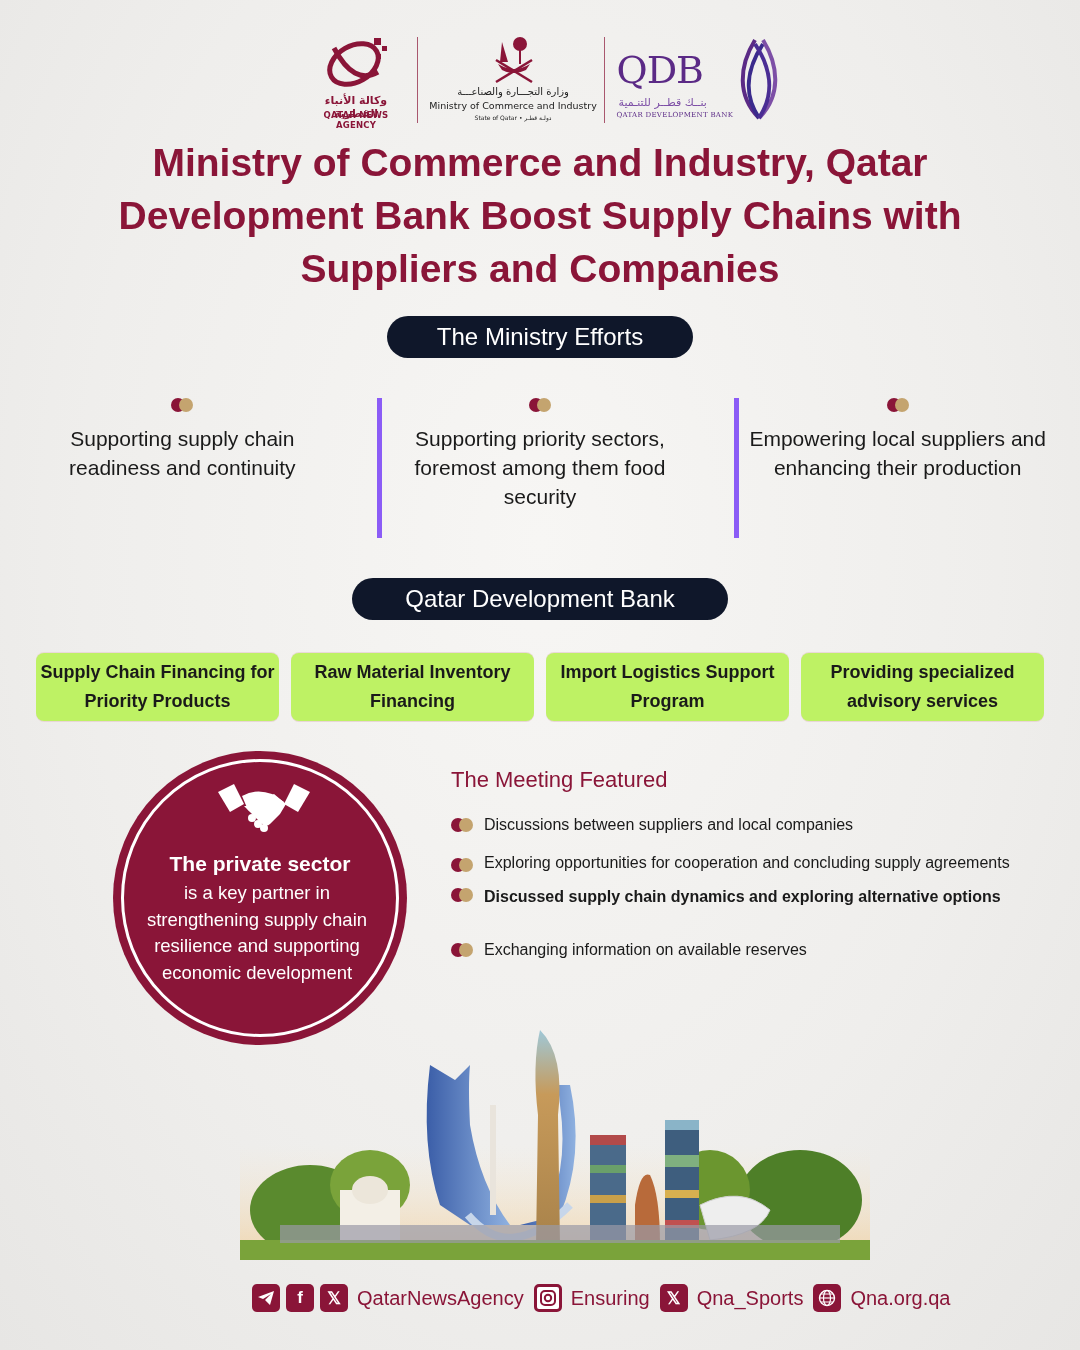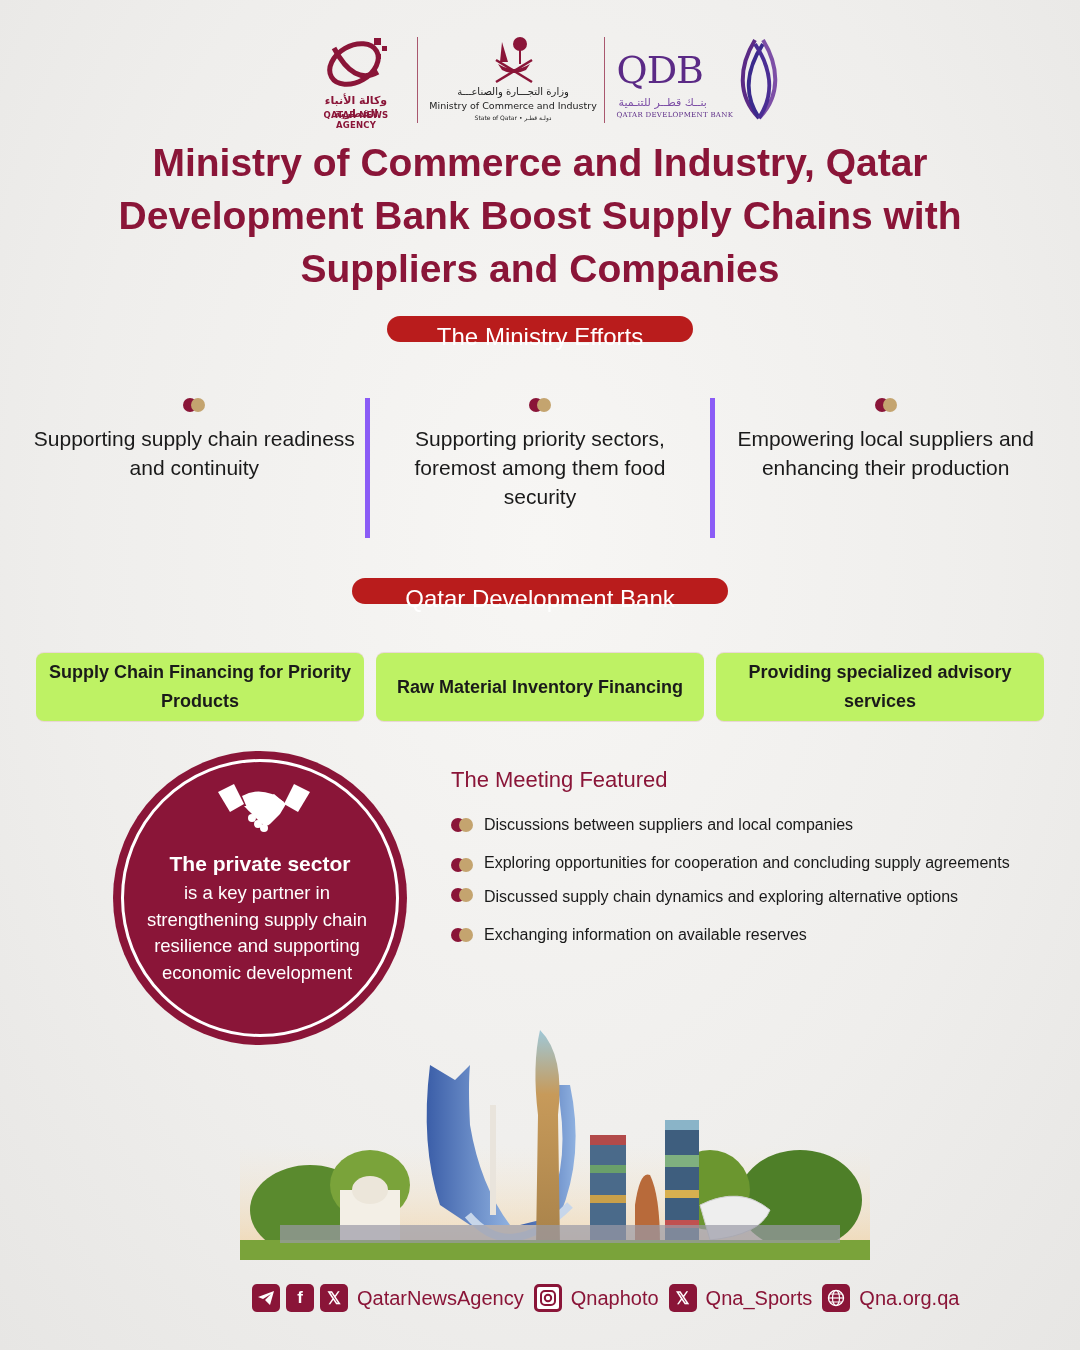--- a/index.html
+++ b/index.html
@@ -34,30 +34,30 @@
   
   .title {
     left: 60px; top: 136px; width: 960px;
     text-align: center; color: #8a1538;
     font-family: "Liberation Sans", sans-serif; font-weight: bold;
     font-size: 39px; line-height: 53px;
   }
 
   
   .pill {
-    background: #b91c1c; color: #fff;
+    background: #0f172a; color: #fff;
     border-radius: 24px; text-align: center;
     font-family: "Liberation Sans", sans-serif;
-    font-size: 24px; line-height: 42px; height: 26px;
+    font-size: 24px; line-height: 42px; height: 42px;
   }
   .pill1 { left: 387px; top: 316px; width: 306px; }
   .pill2 { left: 352px; top: 578px; width: 376px; }
 
   
-  .efforts { left: 24px; top: 398px; width: 1032px; display: flex; }
+  .efforts { left: 24px; top: 398px; width: 1032px; display: flex; gap: 36px; }
   .effort { flex: 1; text-align: center; position: relative; padding: 0 8px; }
   .effort + .effort { border-left: 5px solid #8b5cf6; }
   .dots { display: inline-block; position: relative; width: 22px; height: 14px; margin-bottom: 8px; }
   .dots .d1 { position: absolute; left: 0; top: 0; width: 14px; height: 14px; border-radius: 50%; background: #8a1538; }
   .dots .d2 { position: absolute; left: 8px; top: 0; width: 14px; height: 14px; border-radius: 50%; background: #c4a46f; }
   .effort-text { font-family: "Liberation Sans", sans-serif; font-size: 21px; line-height: 29px; color: #1a1a1a; }
   .effort { height: 140px; }
 
   
   .cards { left: 36px; top: 653px; width: 1008px; display: flex; gap: 12px; }
@@ -83,21 +83,21 @@
   .circle-head { position: absolute; top: 90px; left: 0; right: 0; font-family: "Liberation Sans", sans-serif; font-weight: bold; font-size: 21px; }
   .circle-body { position: absolute; top: 118px; left: 16px; right: 22px; font-family: "Liberation Sans", sans-serif; font-size: 18.5px; line-height: 26.5px; }
 
   
   .meet-title { left: 451px; top: 767px; font-family: "Liberation Sans", sans-serif; font-size: 22px; color: #8a1538; }
   .meet-list { left: 451px; top: 812px; width: 600px; list-style: none; }
   .meet-item { position: relative; padding-left: 33px; font-family: "Liberation Sans", sans-serif; font-size: 16px; color: #1a1a1a; }
   .meet-item .dots { position: absolute; left: 0; top: 6px; margin: 0; }
   .mi1 { line-height: 26px; margin-bottom: 14px; }
   .mi2 { line-height: 22px; margin-bottom: 8px; }
-  .mi3 { line-height: 29px; margin-bottom: 11px; }
+  .mi3 { line-height: 29px; margin-bottom: 26px; font-weight: bold; }
   .mi4 { line-height: 26px; }
 
   
   .skyline { left: 240px; top: 1025px; width: 630px; height: 240px; }
 
   
   .footer { left: 252px; top: 1283px; height: 30px; display: flex; align-items: center; }
   .sicon { width: 28px; height: 28px; border-radius: 5px; background: #8a1538; color: #fff; display: flex; align-items: center; justify-content: center; font-size: 17px; font-weight: bold; margin-right: 6px; font-family: "Liberation Sans", sans-serif; }
   .sicon-outline { background: #fff; border: 3px solid #8a1538; }
   .ftext { font-family: "Liberation Sans", sans-serif; font-size: 20px; color: #8a1538; margin-right: 10px; margin-left: 3px; }
@@ -162,20 +162,21 @@
     <span class="dots"><span class="d1"></span><span class="d2"></span></span>
     <div class="effort-text">Empowering local suppliers and enhancing their production</div>
   </div>
 </div>
 
 <div class="abs pill pill2">Qatar Development Bank</div>
 
 <div class="abs cards">
   <div class="card">Supply Chain Financing for Priority Products</div>
   <div class="card">Raw Material Inventory Financing</div>
+  <div class="card">Import Logistics Support Program</div>
   <div class="card">Providing specialized advisory services</div>
 </div>
 
 <div class="abs circle-outer">
   <div class="circle-ring">
     <div class="circle-inner">
       <svg class="hand-icon" width="96" height="54" viewBox="0 0 96 54">
         <path d="M2 12 L18 4 L28 24 L14 32 Z" fill="#fff"></path>
         <path d="M94 12 L78 4 L68 24 L82 32 Z" fill="#fff"></path>
         <path d="M26 16 Q40 8 56 14 L68 22 L60 30 L50 24 L42 30 Q36 34 32 30 Z" fill="#fff"></path>
@@ -273,21 +274,21 @@
   </div>
   <div class="sicon">f</div>
   <div class="sicon">𝕏</div>
   <span class="ftext">QatarNewsAgency</span>
   <div class="sicon sicon-outline">
     <svg width="16" height="16" viewBox="0 0 16 16">
         <rect x="1" y="1" width="14" height="14" rx="4" fill="none" stroke="#8a1538" stroke-width="2"></rect>
         <circle cx="8" cy="8" r="3.2" fill="none" stroke="#8a1538" stroke-width="2"></circle>
       </svg>
   </div>
-  <span class="ftext">Qnaphoto</span>
+  <span class="ftext">Ensuring</span>
   <div class="sicon">𝕏</div>
   <span class="ftext">Qna_Sports</span>
   <div class="sicon">
     <svg width="18" height="18" viewBox="0 0 18 18">
         <circle cx="9" cy="9" r="7.5" fill="none" stroke="#fff" stroke-width="1.4"></circle>
         <ellipse cx="9" cy="9" rx="3.5" ry="7.5" fill="none" stroke="#fff" stroke-width="1.2"></ellipse>
         <line x1="1.5" y1="9" x2="16.5" y2="9" stroke="#fff" stroke-width="1.2"></line>
         <line x1="3" y1="5" x2="15" y2="5" stroke="#fff" stroke-width="1"></line>
         <line x1="3" y1="13" x2="15" y2="13" stroke="#fff" stroke-width="1"></line>
       </svg>

